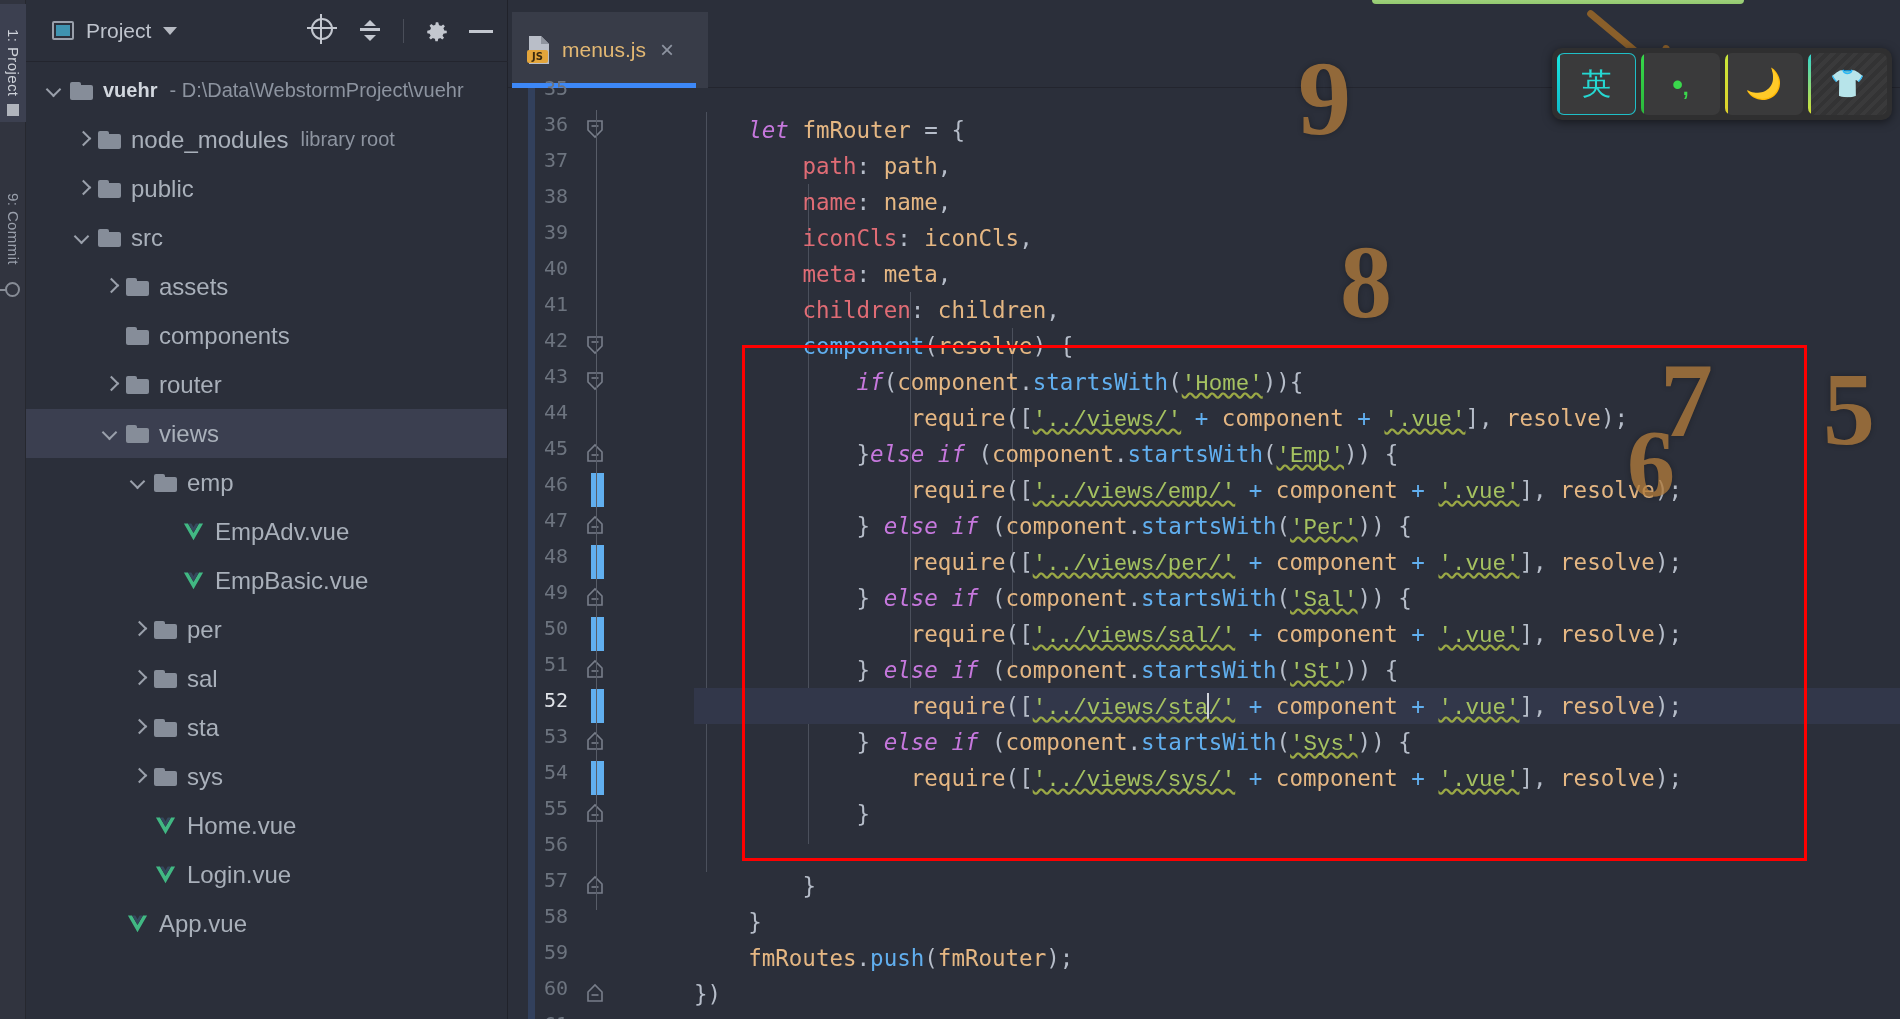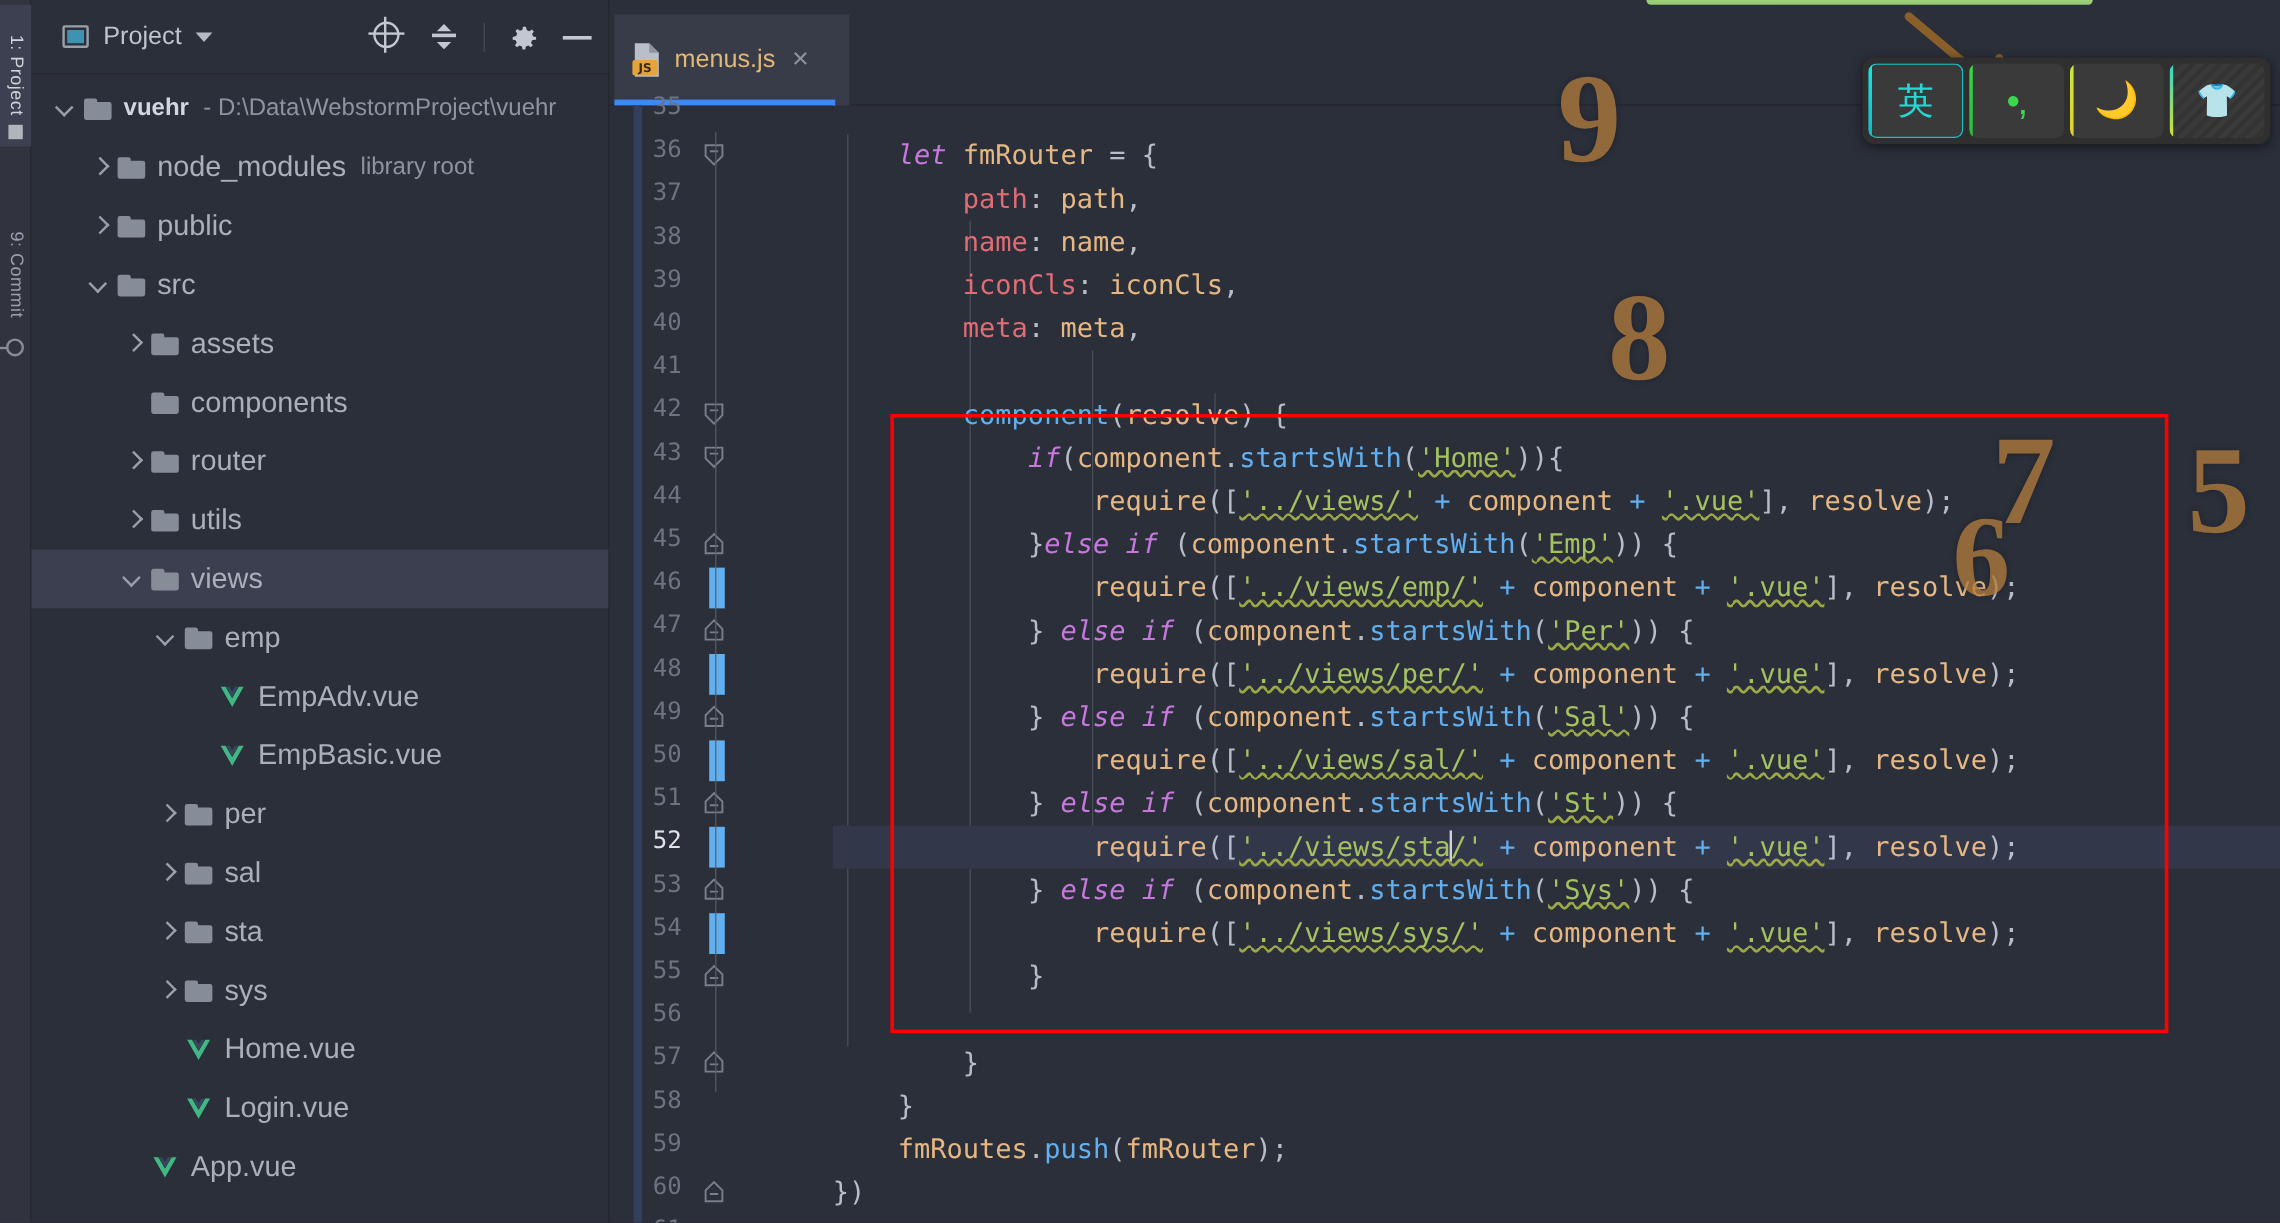--- a/index.html
+++ b/index.html
@@ -165,21 +165,21 @@
   }
 
   
   .kw    {color:#c678dd; font-style:italic;}
   .prop  {color:#e06c75;}
   .ident {color:#e5b783;}
   .fn    {color:#61afef;}
   .str   {color:#a5c261;}
   .plus  {color:#61afef;}
   .punc  {color:#b6bdc9;}
-  .wav   {text-decoration:underline wavy #9aa845; text-decoration-skip-ink:none;}
+  .wav   {text-decoration:underline wavy #9aa845; text-decoration-skip-ink:none;font-family:Liberation Mono, monospace;}
 
   
   .caret{display:inline-block;width:2px;height:26px;background:#cfd3da;vertical-align:-5px;margin:0 -1px;}
 
   
   .annot-rect{
     position:absolute; border:3px solid #ff0000; pointer-events:none; z-index:12;
   }
 
   
@@ -295,25 +295,20 @@
         <div class="trow ind2">
           <div class="arrow "></div>
           <div class="folder-ic"></div>
           <span class="tname">components</span>
         </div>
         <div class="trow ind2">
           <div class="arrow right"></div>
           <div class="folder-ic"></div>
           <span class="tname">router</span>
         </div>
-        <div class="trow ind2">
-          <div class="arrow right"></div>
-          <div class="folder-ic"></div>
-          <span class="tname">utils</span>
-        </div>
         <div class="trow ind2 selected">
           <div class="arrow down"></div>
           <div class="folder-ic"></div>
           <span class="tname">views</span>
         </div>
         <div class="trow ind3">
           <div class="arrow down"></div>
           <div class="folder-ic"></div>
           <span class="tname">emp</span>
         </div>
@@ -514,20 +509,21 @@
     <div class="codearea" id="codearea">
         <div class="indentguide" style="left: 12px; top: 24px; height: 760px;"></div>
         <div class="indentguide" style="left: 114px; top: 96px; height: 660px;"></div>
         <div class="indentguide" style="left: 216px; top: 204px; height: 420px;"></div>
         <div class="indentguide" style="left: 318px; top: 240px; height: 340px;"></div>
         <div class="codeline" style="top: 24px;">    <span class="kw">let</span> <span class="ident">fmRouter</span> <span class="punc">=</span> <span class="punc">{</span></div>
         <div class="codeline" style="top: 60px;">        <span class="prop">path</span><span class="punc">:</span> <span class="ident">path</span><span class="punc">,</span></div>
         <div class="codeline" style="top: 96px;">        <span class="prop">name</span><span class="punc">:</span> <span class="ident">name</span><span class="punc">,</span></div>
         <div class="codeline" style="top: 132px;">        <span class="prop">iconCls</span><span class="punc">:</span> <span class="ident">iconCls</span><span class="punc">,</span></div>
         <div class="codeline" style="top: 168px;">        <span class="prop">meta</span><span class="punc">:</span> <span class="ident">meta</span><span class="punc">,</span></div>
+        <div class="codeline" style="top: 204px;">        <span class="prop">children</span><span class="punc">:</span> <span class="ident">children</span><span class="punc">,</span></div>
         <div class="codeline" style="top: 240px;">        <span class="fn">component</span><span class="punc">(</span><span class="ident">resolve</span><span class="punc">)</span> <span class="punc">{</span></div>
         <div class="codeline" style="top: 276px;">            <span class="kw">if</span><span class="punc">(</span><span class="ident">component</span><span class="punc">.</span><span class="fn">startsWith</span><span class="punc">(</span><span class="str wav">'Home'</span><span class="punc">)</span><span class="punc">)</span><span class="punc">{</span></div>
         <div class="codeline" style="top: 312px;">                <span class="ident">require</span><span class="punc">(</span><span class="punc">[</span><span class="str wav">'../views/'</span> <span class="plus">+</span> <span class="ident">component</span> <span class="plus">+</span> <span class="str wav">'.vue'</span><span class="punc">]</span><span class="punc">,</span> <span class="ident">resolve</span><span class="punc">)</span><span class="punc">;</span></div>
         <div class="codeline" style="top: 348px;">            <span class="punc">}</span><span class="kw">else</span> <span class="kw">if</span> <span class="punc">(</span><span class="ident">component</span><span class="punc">.</span><span class="fn">startsWith</span><span class="punc">(</span><span class="str wav">'Emp'</span><span class="punc">)</span><span class="punc">)</span> <span class="punc">{</span></div>
         <div class="codeline" style="top: 384px;">                <span class="ident">require</span><span class="punc">(</span><span class="punc">[</span><span class="str wav">'../views/emp/'</span> <span class="plus">+</span> <span class="ident">component</span> <span class="plus">+</span> <span class="str wav">'.vue'</span><span class="punc">]</span><span class="punc">,</span> <span class="ident">resolve</span><span class="punc">)</span><span class="punc">;</span></div>
         <div class="codeline" style="top: 420px;">            <span class="punc">}</span> <span class="kw">else</span> <span class="kw">if</span> <span class="punc">(</span><span class="ident">component</span><span class="punc">.</span><span class="fn">startsWith</span><span class="punc">(</span><span class="str wav">'Per'</span><span class="punc">)</span><span class="punc">)</span> <span class="punc">{</span></div>
         <div class="codeline" style="top: 456px;">                <span class="ident">require</span><span class="punc">(</span><span class="punc">[</span><span class="str wav">'../views/per/'</span> <span class="plus">+</span> <span class="ident">component</span> <span class="plus">+</span> <span class="str wav">'.vue'</span><span class="punc">]</span><span class="punc">,</span> <span class="ident">resolve</span><span class="punc">)</span><span class="punc">;</span></div>
         <div class="codeline" style="top: 492px;">            <span class="punc">}</span> <span class="kw">else</span> <span class="kw">if</span> <span class="punc">(</span><span class="ident">component</span><span class="punc">.</span><span class="fn">startsWith</span><span class="punc">(</span><span class="str wav">'Sal'</span><span class="punc">)</span><span class="punc">)</span> <span class="punc">{</span></div>
         <div class="codeline" style="top: 528px;">                <span class="ident">require</span><span class="punc">(</span><span class="punc">[</span><span class="str wav">'../views/sal/'</span> <span class="plus">+</span> <span class="ident">component</span> <span class="plus">+</span> <span class="str wav">'.vue'</span><span class="punc">]</span><span class="punc">,</span> <span class="ident">resolve</span><span class="punc">)</span><span class="punc">;</span></div>
         <div class="codeline" style="top: 564px;">            <span class="punc">}</span> <span class="kw">else</span> <span class="kw">if</span> <span class="punc">(</span><span class="ident">component</span><span class="punc">.</span><span class="fn">startsWith</span><span class="punc">(</span><span class="str wav">'St'</span><span class="punc">)</span><span class="punc">)</span> <span class="punc">{</span></div>

